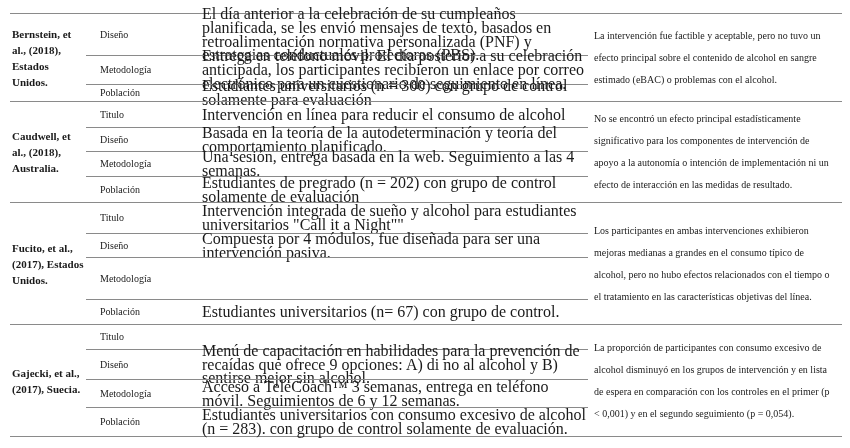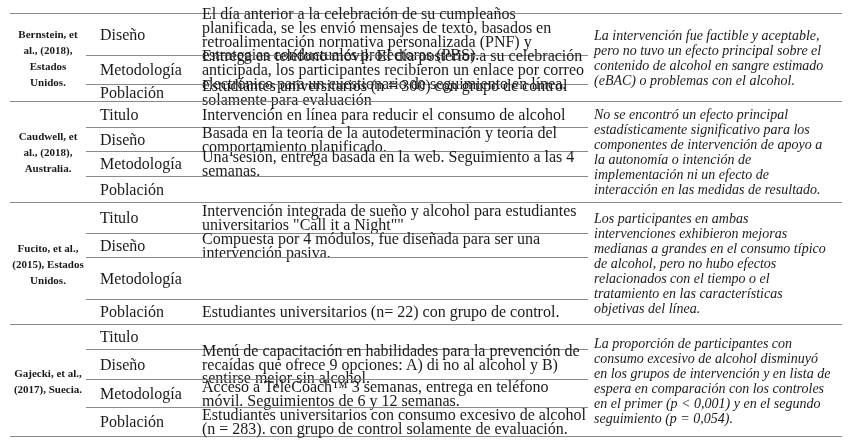--- a/index.html
+++ b/index.html
@@ -2,30 +2,30 @@
 <html><head>
 <meta charset="utf-8">
 <style>
   html, body { margin:0; padding:0; background:#ffffff; }
   body { width:850px; height:448px; overflow:hidden; position:relative;
          font-family: "Liberation Serif", "DejaVu Serif", serif; color:#1a1a1a; }
   .tbl { position:absolute; left:10px; top:13px; width:832px; }
   .group { position:relative; border-top:1px solid #8a8a8a; display:flex; }
   .group.last { border-bottom:1.5px solid #8a8a8a; }
   .author { width:72px; display:flex; align-items:center; justify-content:center;
-            text-align:center; font-weight:bold; font-size:11px; line-height:16px; padding:0 2px; }
+            text-align:left; font-weight:bold; font-size:11px; line-height:16px; padding:0 2px; }
   .rows { width:502px; display:flex; flex-direction:column; }
   .row { display:flex; border-top:1px solid #8a8a8a; }
   .row:first-child { border-top:none; }
   .label { width:112px; padding-left:14px; box-sizing:border-box; display:flex; align-items:center;
-           font-size:16px; line-height:14px; }
+           font-size:10px; line-height:14px; }
   .desc { width:390px; padding:2px 2px 2px 4px; box-sizing:border-box; display:flex; align-items:center;
           font-size:16px; line-height:13.8px; }
   .result { flex:1; display:flex; align-items:center; padding:0 10px 0 6px;
-            font-size:14px; line-height:15px;font-style:italic; }
+            font-size:10px; line-height:22px; }
   .r1 .row:nth-child(1){height:41px;} .r1 .row:nth-child(2){height:28px;} .r1 .row:nth-child(3){height:16px;}
   .r2 .row:nth-child(1){height:25px;} .r2 .row:nth-child(2){height:23px;} .r2 .row:nth-child(3){height:24px;} .r2 .row:nth-child(4){height:25px;}
   .r3 .row:nth-child(1){height:30px;} .r3 .row:nth-child(2){height:23px;} .r3 .row:nth-child(3){height:41px;} .r3 .row:nth-child(4){height:24px;}
   .r4 .row:nth-child(1){height:24px;} .r4 .row:nth-child(2){height:29px;} .r4 .row:nth-child(3){height:27px;} .r4 .row:nth-child(4){height:28px;}
 </style>
 </head>
 <body>
 
 <div class="tbl">
 
@@ -58,42 +58,43 @@
       <div class="row">
         <div class="label">Diseño</div>
         <div class="desc">Basada en la teoría de la autodeterminación y teoría del comportamiento planificado.</div>
       </div>
       <div class="row">
         <div class="label">Metodología</div>
         <div class="desc">Una sesión, entrega basada en la web. Seguimiento a las 4 semanas.</div>
       </div>
       <div class="row">
         <div class="label">Población</div>
+        <div class="desc">Estudiantes de pregrado (n = 202) con grupo de control solamente de evaluación</div>
       </div>
     </div>
     <div class="result">No se encontró un efecto principal estadísticamente significativo para los componentes de intervención de apoyo a la autonomía o intención de implementación ni un efecto de interacción en las medidas de resultado.</div>
   </div>
 
   <div class="group r3">
-    <div class="author">Fucito, et al., (2015), Estados Unidos.</div>
+    <div class="author">Fucito, et al., (2017), Estados Unidos.</div>
     <div class="rows">
       <div class="row">
         <div class="label">Titulo</div>
         <div class="desc">Intervención integrada de sueño y alcohol para estudiantes universitarios "Call it a Night""</div>
       </div>
       <div class="row">
         <div class="label">Diseño</div>
         <div class="desc">Compuesta por 4 módulos, fue diseñada para ser una intervención pasiva.</div>
       </div>
       <div class="row">
         <div class="label">Metodología</div>
       </div>
       <div class="row">
         <div class="label">Población</div>
-        <div class="desc">Estudiantes universitarios (n= 22) con grupo de control.</div>
+        <div class="desc">Estudiantes universitarios (n= 67) con grupo de control.</div>
       </div>
     </div>
     <div class="result">Los participantes en ambas intervenciones exhibieron mejoras medianas a grandes en el consumo típico de alcohol, pero no hubo efectos relacionados con el tiempo o el tratamiento en las características objetivas del línea.</div>
   </div>
 
   <div class="group r4 last">
     <div class="author">Gajecki, et al., (2017), Suecia.</div>
     <div class="rows">
       <div class="row">
         <div class="label">Titulo</div>

